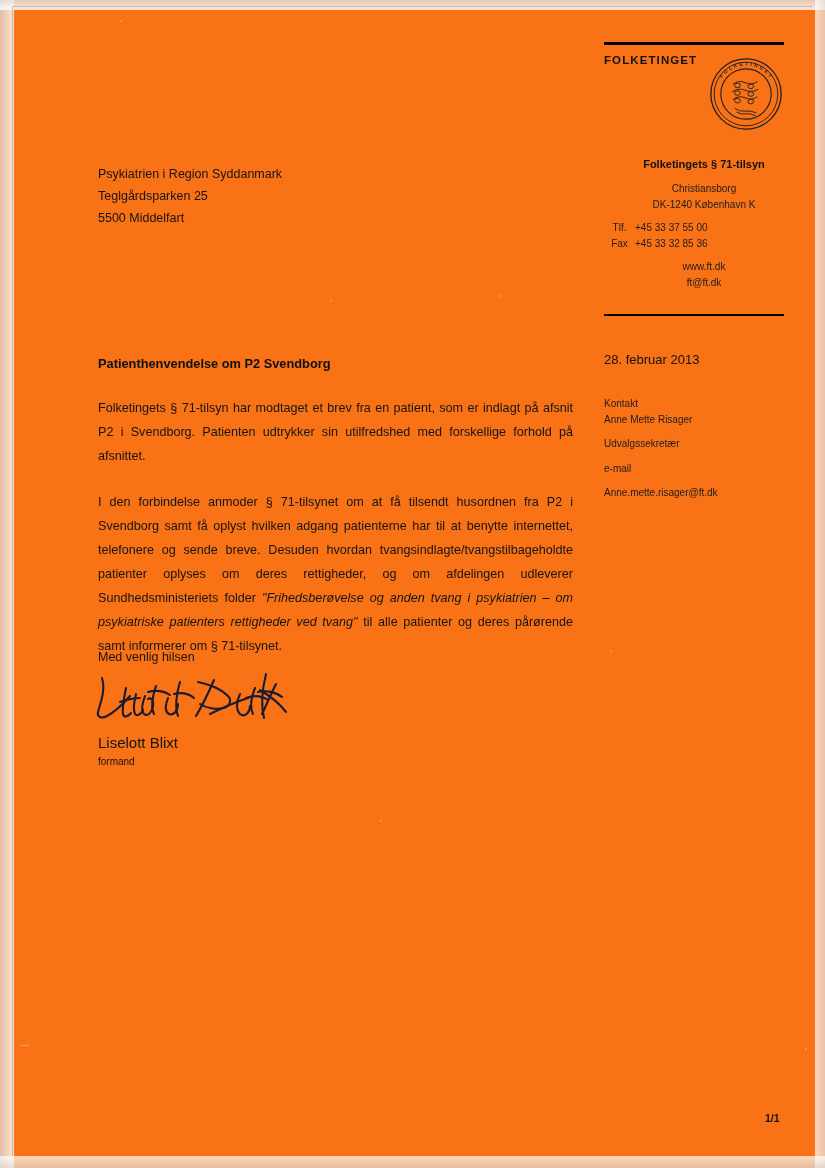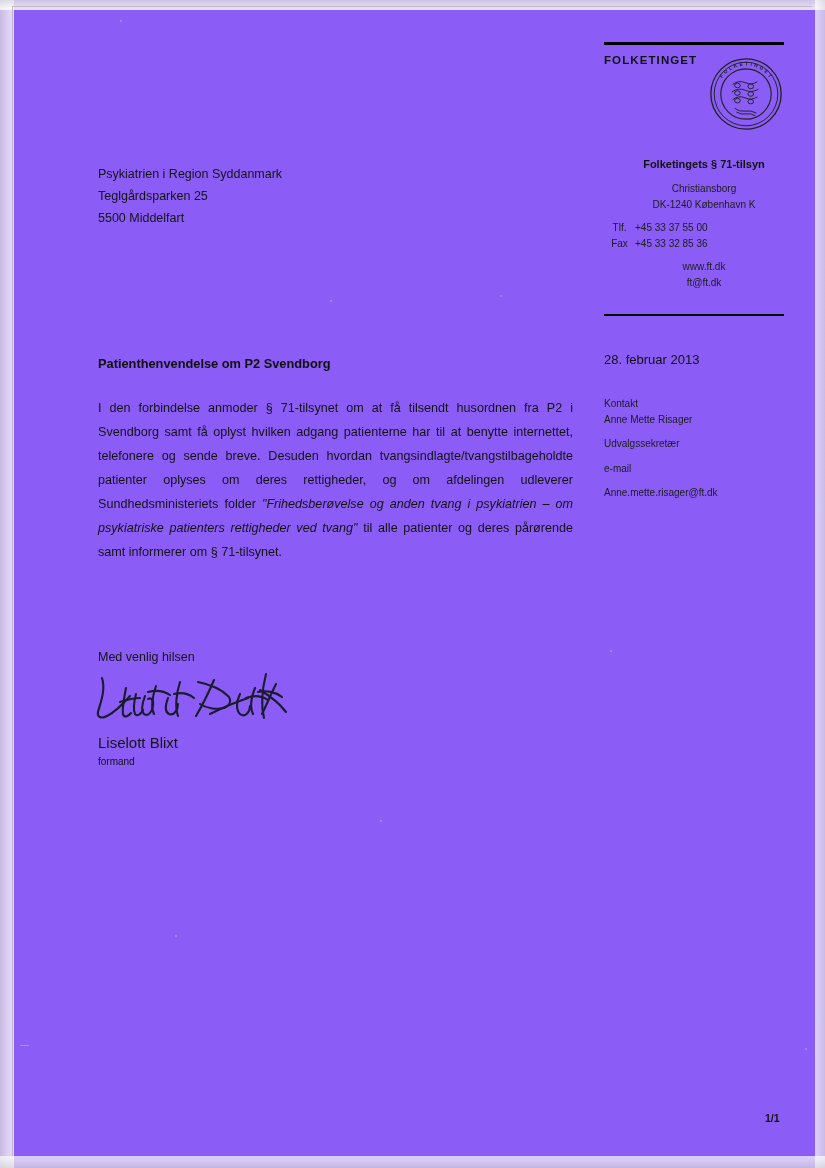--- a/index.html
+++ b/index.html
@@ -8,21 +8,21 @@
     background: #ffffff;
   }
   body {
     font-family: "Liberation Sans", sans-serif;
     color: #1a1a1a;
   }
   .page {
     position: relative;
     width: 825px;
     height: 1168px;
-    background: #8b5cf6;
+    background: #f97316;
     overflow: hidden;
   }
   
   .scan-edge-left {
     position: absolute;
     left: 0; top: 0;
     width: 14px; height: 1168px;
     background: linear-gradient(to right, #d9d9d6, #fdfdfc 70%);
     opacity: .75;
   }
@@ -296,20 +296,21 @@
 
   <div class="address">
     <div>Psykiatrien i Region Syddanmark</div>
     <div>Teglgårdsparken 25</div>
     <div>5500 Middelfart</div>
   </div>
 
   <div class="subject">Patienthenvendelse om P2 Svendborg</div>
 
   <div class="body-text">
+    <p>Folketingets § 71-tilsyn har modtaget et brev fra en patient, som er indlagt på afsnit P2 i Svendborg. Patienten udtrykker sin utilfredshed med forskellige forhold på afsnittet.</p>
     <p class="last"><span>I den forbindelse anmoder § 71-tilsynet om at få tilsendt husordnen fra P2 i Svendborg samt få oplyst hvilken adgang patienterne har til at benytte internettet, telefonere og sende breve. Desuden hvordan tvangsindlagte/tvangstilbageholdte patienter oplyses om deres rettigheder, og om afdelingen udleverer Sundhedsministeriets folder </span><em>"Frihedsberøvelse og anden tvang i psykiatrien – om psykiatriske patienters rettigheder ved tvang"</em><span> til alle patienter og deres pårørende samt informerer om § 71-tilsynet.</span></p>
   </div>
 
   <div class="closing">Med venlig hilsen</div>
 
   <svg class="signature" viewBox="0 0 210 72">
     <g fill="none" stroke="#1b1b2e" stroke-width="2.1" stroke-linecap="round" stroke-linejoin="round">
       <path d="M12 14 C16 26 10 40 8 48 C7 53 11 55 17 52 C25 48 33 40 40 32"></path>
       <path d="M36 24 C34 34 32 44 33 50 C34 54 38 53 41 49"></path>
       <path d="M30 38 C36 36 44 34 50 34"></path>

